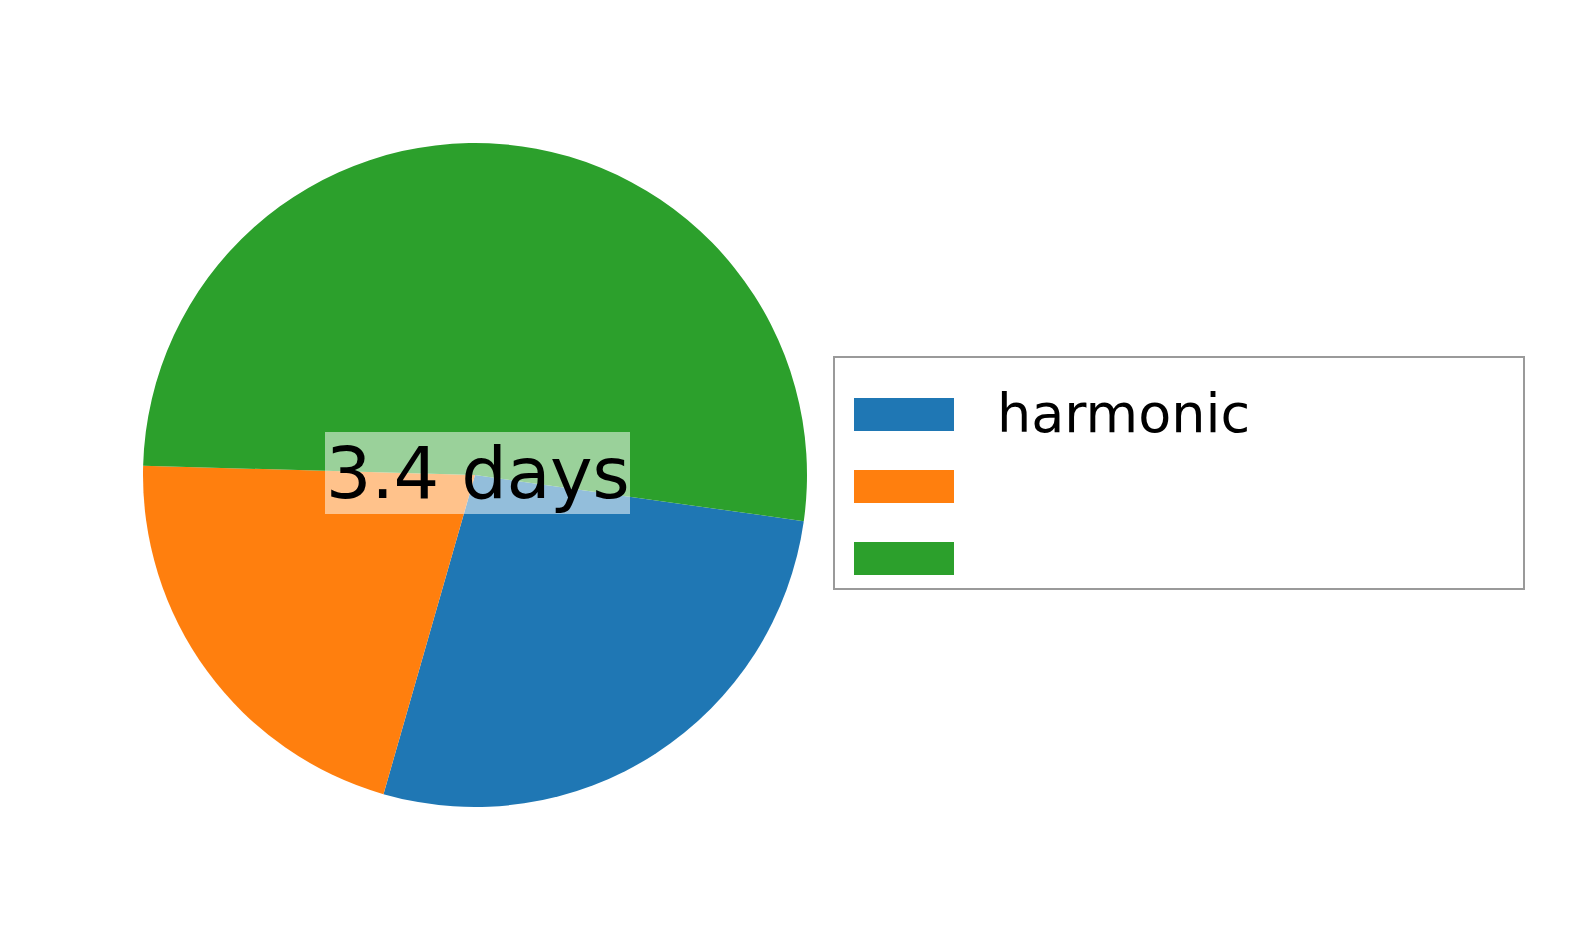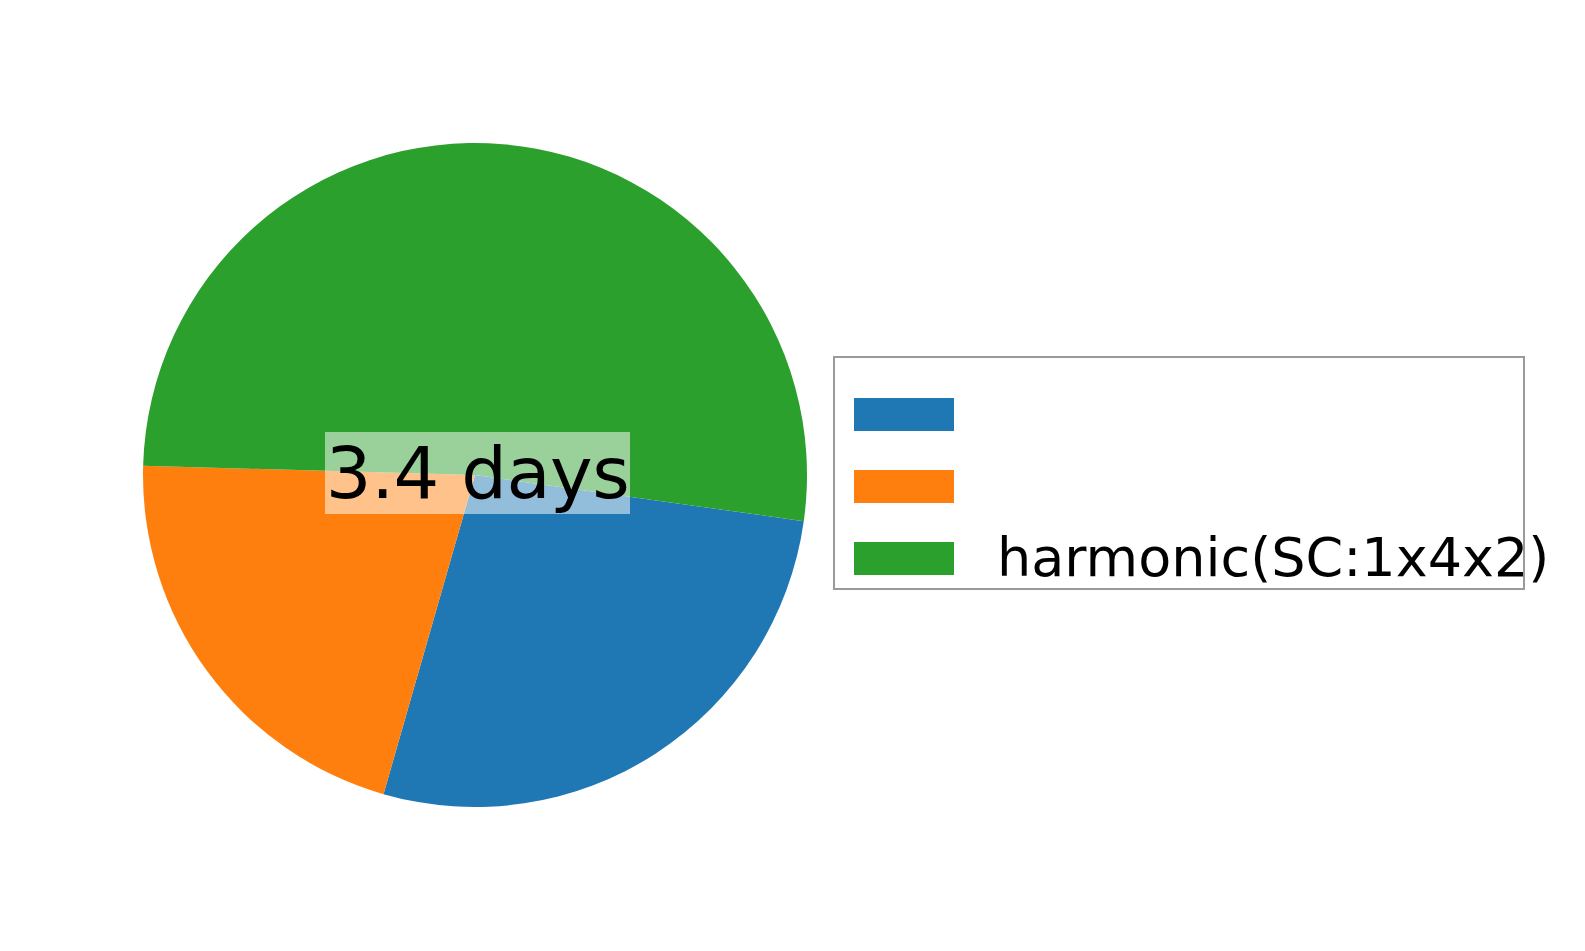--- a/index.html
+++ b/index.html
@@ -93,24 +93,24 @@
         <path d="M 475 475 L 143.13 465.73 A 332 332 0 1 1 803.77 521.21 Z" fill="#2ca02c"></path>
       </g>
   </svg>
 
   <div class="pie-center-label">3.4 days</div>
 
   <div class="legend-box">
     <div class="legend-entries" id="legend-entries">
         <div class="legend-entry">
           <span class="legend-swatch" style="background: rgb(31, 119, 180);"></span>
+          <span class="legend-label">harmonic</span>
         </div>
         <div class="legend-entry">
           <span class="legend-swatch" style="background: rgb(255, 127, 14);"></span>
         </div>
         <div class="legend-entry">
           <span class="legend-swatch" style="background: rgb(44, 160, 44);"></span>
-          <span class="legend-label">harmonic(SC:1x4x2)</span>
         </div>
       </div>
   </div>
 
 </div>
 
 </body></html>

